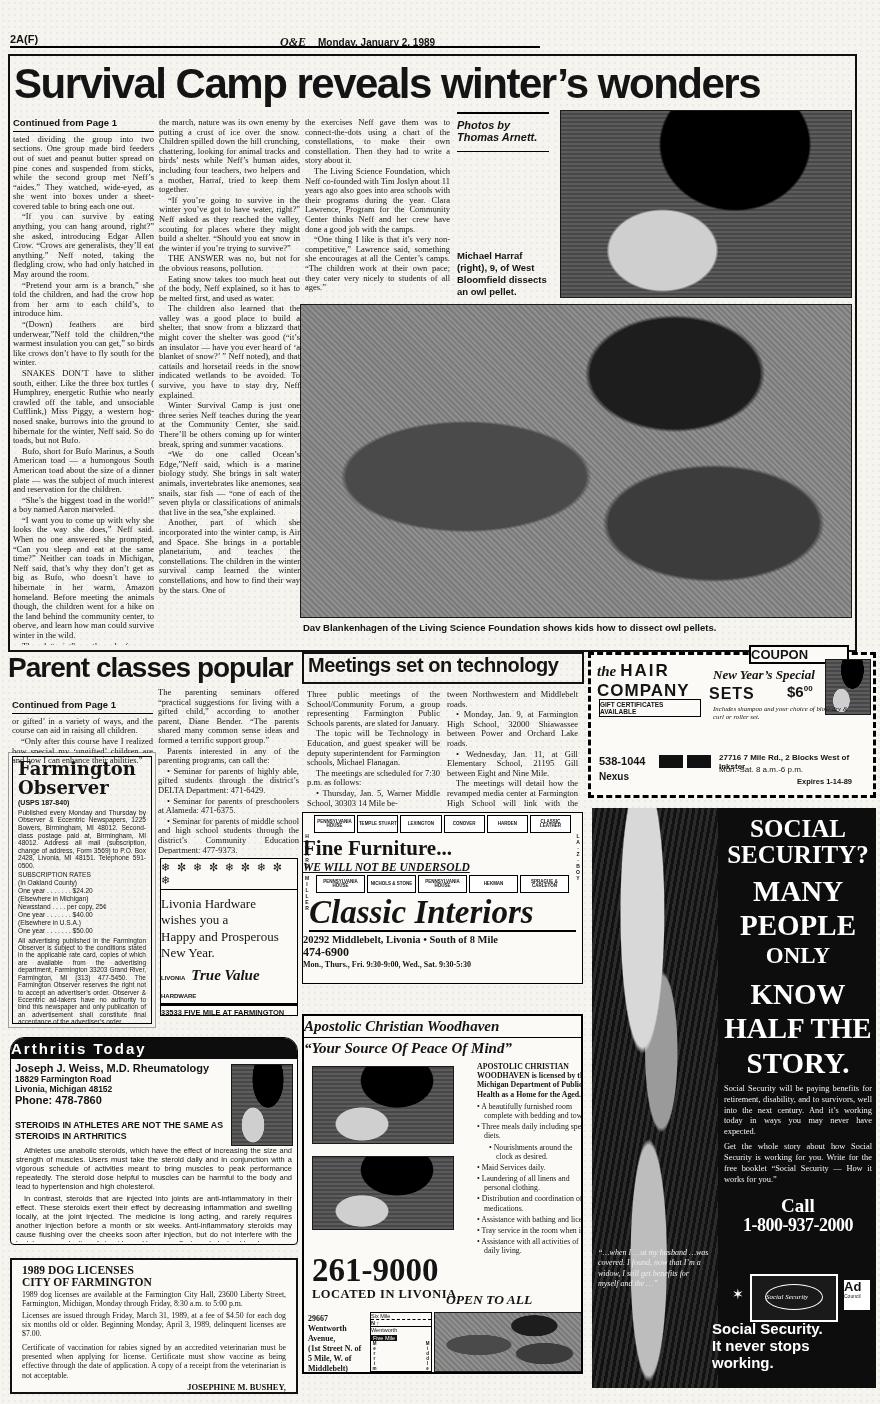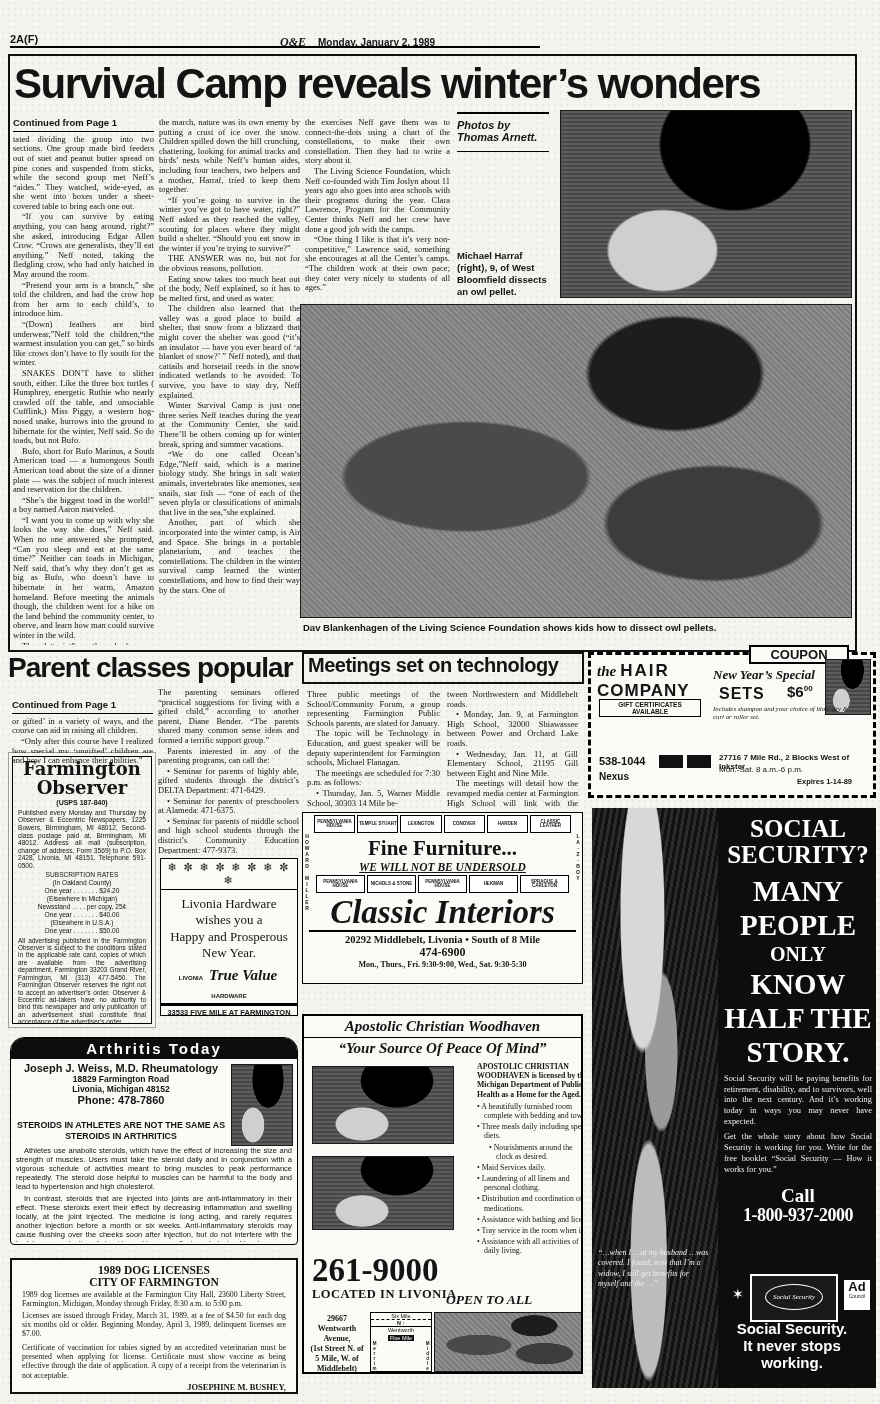--- a/index.html
+++ b/index.html
@@ -1,21 +1,21 @@
 <!DOCTYPE html>
 <html><head>
 <meta charset="utf-8">
 <style>
   html,body{margin:0;padding:0}
   body{position:relative;width:880px;height:1404px;background:#f5f4ef;color:#141414;
        font-family:"Liberation Serif",serif;overflow:hidden;
        background-image:radial-gradient(rgba(0,0,0,.045) 1px,transparent 1px);background-size:6px 6px;}
   .abs{position:absolute}
   .sans{font-family:"Liberation Sans",sans-serif}
-  .b{font-weight:bold}.i{font-style:italic}.c{text-align:center}
+  .b{font-weight:bold}.i{font-style:italic}.c{text-align:left}
   .news{font-size:8.5px;line-height:1.13;text-align:justify;overflow:hidden}
   .news p{margin:0 0 1px;text-indent:9px}
   .news p:first-child{text-indent:0}
   .ctd{display:block;font-family:"Liberation Sans",sans-serif;font-weight:bold;font-size:9.5px;
        border-bottom:1.5px solid #000;padding-bottom:2px;margin-bottom:3px;text-indent:0}
   .frame{border:2px solid #111}
   .ph{border:1px solid #1a1a1a;background:
       radial-gradient(ellipse at 68% 22%,#1d1d1d 0 16%,transparent 17%),
       radial-gradient(ellipse at 30% 55%,#4a4a4a 0 22%,transparent 23%),
       radial-gradient(ellipse at 75% 70%,#3c3c3c 0 18%,transparent 19%),
@@ -163,21 +163,21 @@
 
 <div class="abs" style="left:588px;top:652px;width:288px;height:146px;border:3px dashed #000;background:#fbfaf6;box-sizing:border-box">
   <div class="abs sans b c" style="left:158px;top:-10px;width:96px;border:2px solid #000;background:#fbfaf6;font-size:13px">COUPON</div>
   <div class="abs" style="left:6px;top:6px">
     <span class="b i" style="font-size:15px">the</span>
     <span class="sans b" style="font-size:17px;letter-spacing:2px">HAIR</span>
     <div class="sans b" style="font-size:17px;letter-spacing:1px">COMPANY</div>
   </div>
   <div class="abs b i" style="left:122px;top:12px;font-size:13px">New Year’s Special</div>
   <div class="abs ph-dark" style="left:234px;top:4px;width:44px;height:54px"></div>
-  <div class="abs sans b" style="left:128px;top:30px;font-size:16px;letter-spacing:1px">SETS</div>
+  <div class="abs sans b" style="left:118px;top:30px;font-size:16px;letter-spacing:1px">SETS</div>
   <div class="abs sans b" style="left:196px;top:28px;font-size:15px">
     <span>$6</span><sup style="font-size:8px">00</sup>
   </div>
   <div class="abs i" style="left:122px;top:50px;width:140px;font-size:6.8px;line-height:1.2">Includes shampoo and your choice of blow-dry &amp; curl or roller set.</div>
   <div class="abs sans b c" style="left:8px;top:44px;width:100px;border:1px solid #000;font-size:6.5px;padding:1px 0">GIFT CERTIFICATES AVAILABLE</div>
   <div class="abs sans b" style="left:8px;top:100px;font-size:11px">538-1044</div>
   <span class="abs dark" style="left:68px;top:100px;width:24px;height:13px"></span>
   <span class="abs dark" style="left:96px;top:100px;width:24px;height:13px"></span>
   <div class="abs sans b" style="left:8px;top:116px;font-size:10px">Nexus</div>
   <div class="abs sans b" style="left:128px;top:98px;width:150px;font-size:8px">27716  7 Mile Rd., 2 Blocks West of Inkster</div>
@@ -262,21 +262,21 @@
        radial-gradient(ellipse at 55% 42%,#9a9a9a 0 16%,transparent 17%),
        radial-gradient(ellipse at 45% 78%,#bdbdbd 0 18%,transparent 19%),
        repeating-linear-gradient(100deg,#2b2b2b 0 3px,#111 3px 6px)"></div>
   <div class="abs i" style="left:6px;top:440px;width:112px;color:#eee;font-size:8px;line-height:1.3">“…when I …ut my husband …was covered. I found, now that I’m a widow, I still get benefits for myself and the …”</div>
   <div class="abs" style="left:132px;top:8px;width:148px">
     <div class="ssline" style="font-size:25px">SOCIAL</div>
     <div class="ssline" style="font-size:25px;margin-bottom:8px">SECURITY?</div>
     <div>
         <div class="ssline" style="font-size:29px;margin-bottom:4px">MANY</div>
         <div class="ssline" style="font-size:29px;margin-bottom:4px">PEOPLE</div>
-        <div class="ssline" style="font-size:20px;margin-bottom:4px">ONLY</div>
+        <div class="ssline" style="font-size:23px;margin-bottom:11px">ONLY</div>
         <div class="ssline" style="font-size:29px;margin-bottom:4px">KNOW</div>
         <div class="ssline" style="font-size:29px;margin-bottom:4px">HALF THE</div>
         <div class="ssline" style="font-size:29px;margin-bottom:4px">STORY.</div>
       </div>
     <p style="color:#f2f2f2;font-size:8.4px;line-height:1.3;margin:6px 0 4px;text-align:justify">Social Security will be paying benefits for retirement, disability, and to survivors, well into the next century. And it’s working today in ways you may never have expected.</p>
     <p style="color:#f2f2f2;font-size:8.4px;line-height:1.3;margin:0;text-align:justify">Get the whole story about how Social Security is working for you. Write for the free booklet “Social Security — How it works for you.”</p>
     <div class="ssline" style="font-size:19px;margin-top:10px">Call</div>
     <div class="ssline sans" style="font-size:18px;letter-spacing:-.5px">1-800-937-2000</div>
   </div>
   <span class="abs" style="left:140px;top:478px;color:#fff;font-size:14px">✶</span>

